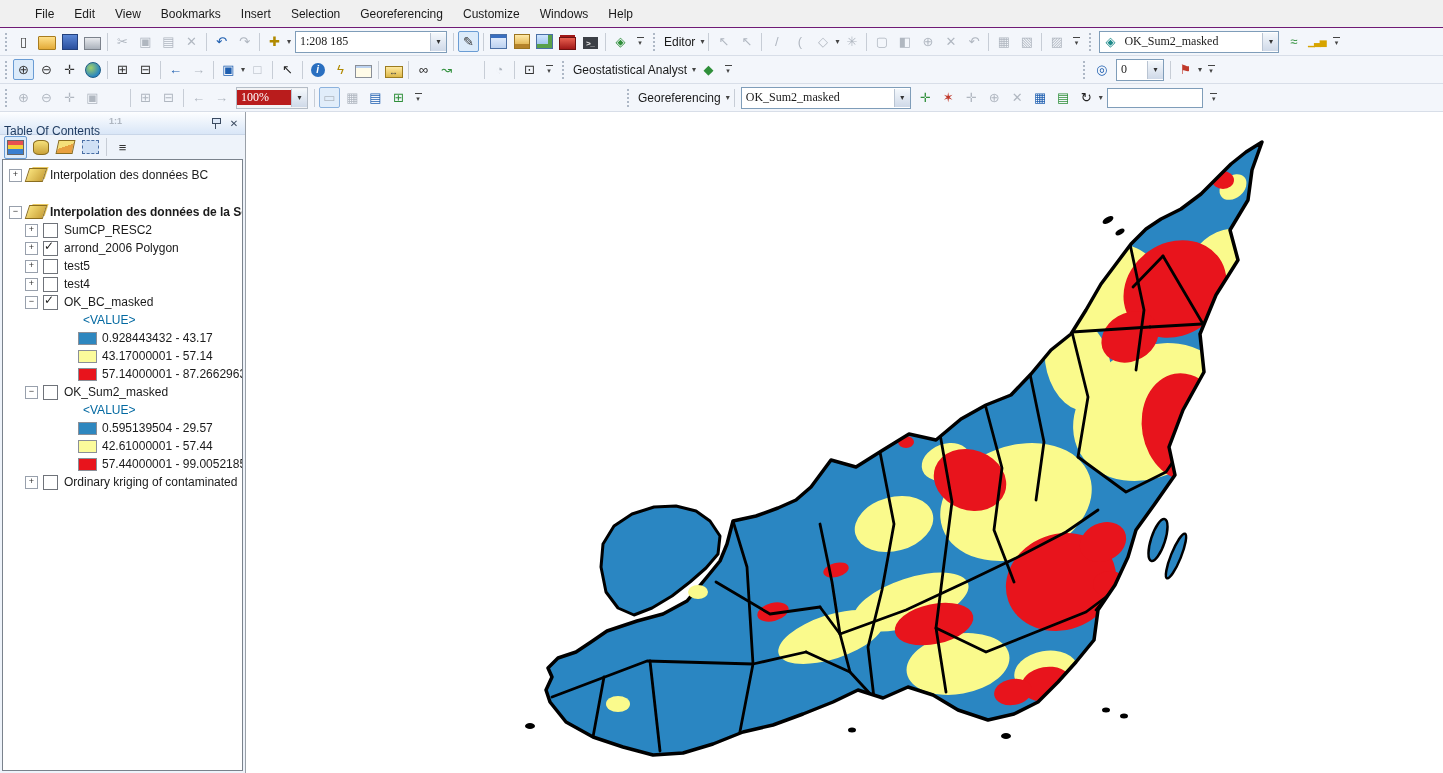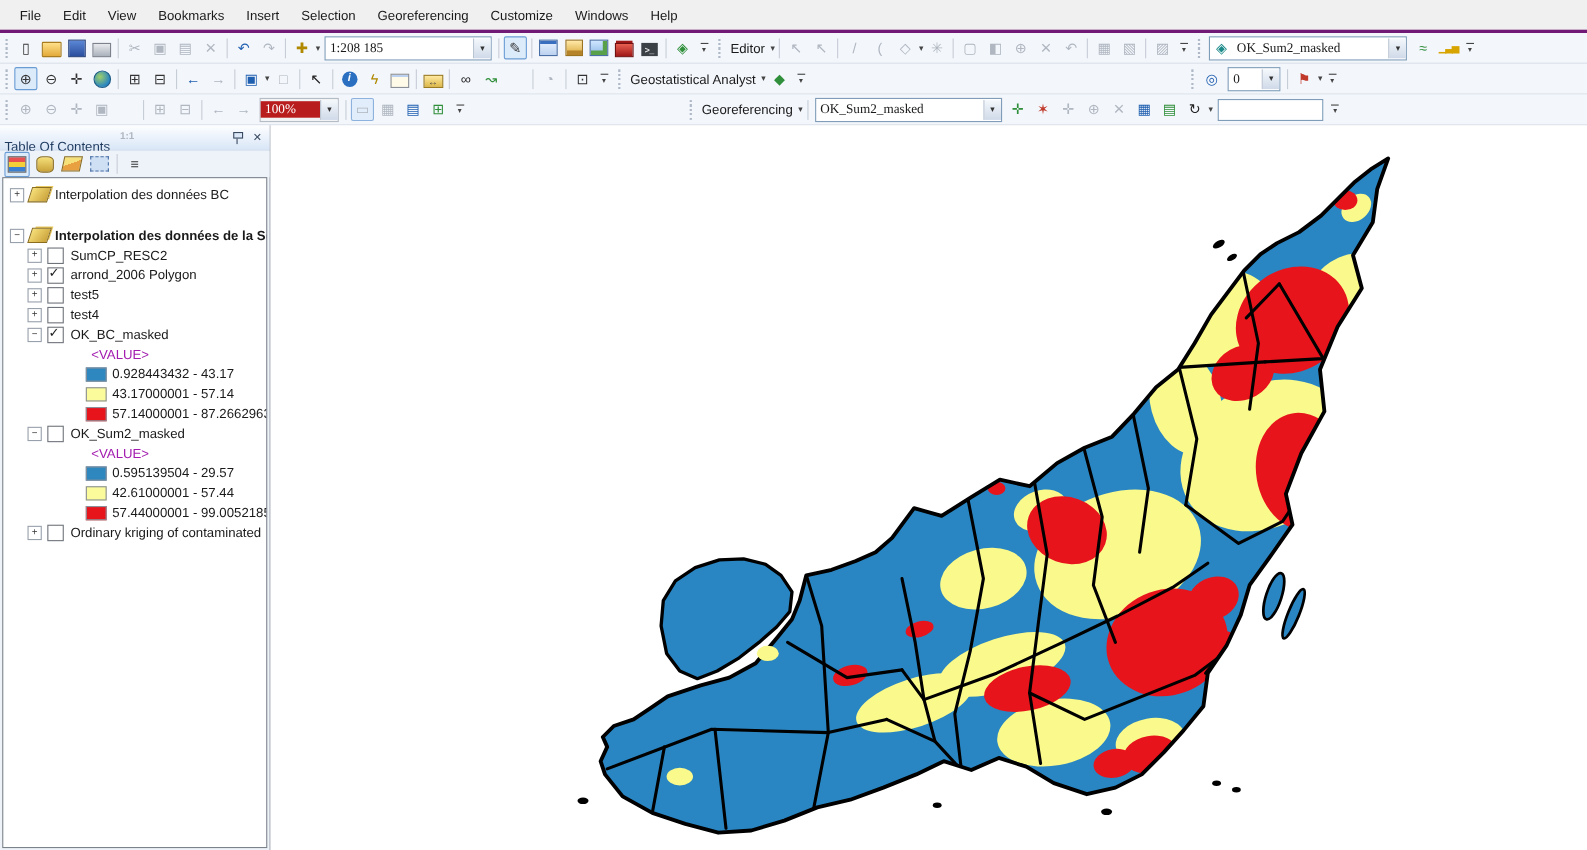--- a/index.html
+++ b/index.html
@@ -1,20 +1,20 @@
 <!DOCTYPE html>
 <html><head>
 <meta charset="utf-8">
 <style>
   html,body{margin:0;padding:0;width:1443px;height:773px;overflow:hidden;
     font-family:"Liberation Sans","DejaVu Sans",sans-serif;font-size:12px;color:#1a1a1a;
     background:#f7f9fc;-webkit-font-smoothing:antialiased;}
   .app{width:1443px;height:773px;display:flex;flex-direction:column;}
   
-  .menubar{height:27px;background:#f0f0f0;border-bottom:3px solid #701a75;display:flex;align-items:center;padding-left:8px;flex:0 0 auto;}
+  .menubar{height:27px;background:#f0f0f0;border-bottom:1px solid #701a75;display:flex;align-items:center;padding-left:25px;flex:0 0 auto;}
   .menubar span{padding:0 10px;line-height:26px;cursor:default;}
   
   .trow{height:27px;background:#f3f6fb;border-bottom:1px solid #d8dee8;display:flex;align-items:center;flex:0 0 auto;}
   .tb{display:flex;align-items:center;height:27px;padding:0 2px;}
   .grip{width:5px;height:18px;margin:0 3px 0 2px;background:repeating-linear-gradient(#aeb8c6 0 2px,transparent 2px 4px);background-size:2px 100%;background-repeat:no-repeat;background-position:1px 0;}
   .sep{width:1px;height:18px;background:#c7cdd6;margin:0 3px;}
   .tbi{width:19px;height:19px;display:inline-flex;align-items:center;justify-content:center;font-size:13px;margin:0 1px;border:1px solid transparent;border-radius:2px;cursor:default;color:#333;}
   .tbi.hl{border-color:#6a9cd4;background:#dcebfa;}
   .tbi.dis{color:#9aa2ad;opacity:.75;}
   .blue{color:#1f5fb0;} .green{color:#2f8f3a;} .red{color:#c0392b;}
@@ -62,21 +62,21 @@
   .toc-tree{flex:1;margin:0 2px 2px 2px;background:#fff;border:1px solid #7a828c;overflow:hidden;padding-top:6px;}
   .trow2{height:18px;display:flex;align-items:center;white-space:nowrap;overflow:hidden;}
   .exp{width:11px;height:11px;border:1px solid #98a0ac;background:#fff;color:#333;font-size:9px;line-height:9px;text-align:center;margin-right:5px;flex:0 0 auto;}
   .cb{width:13px;height:13px;border:1px solid #6f737a;background:#fff;margin-right:6px;position:relative;flex:0 0 auto;}
   .cb.on::after{content:"✓";position:absolute;left:0px;top:-3px;font-size:12px;font-weight:bold;color:#222;}
   .dfi{width:16px;height:12px;margin-right:5px;background:linear-gradient(115deg,#f7e07a,#caa23a);border:1px solid #8a6d1f;transform:skewX(-18deg);box-shadow:2px -2px 0 -1px #e8c860;flex:0 0 auto;}
   .row-frame{padding-left:6px;}
   .row-frame.second{margin-top:19px;}
   .row-frame.active .lbl{font-weight:bold;}
   .row-layer{padding-left:22px;}
-  .row-heading{padding-left:80px;color:#a21caf;}
+  .row-heading{padding-left:80px;color:#0369a1;}
   .row-class{padding-left:75px;}
   .swatch{width:17px;height:11px;border:1px solid #8a8f98;margin-right:5px;flex:0 0 auto;}
   
   .map{flex:1;background:#fff;position:relative;overflow:hidden;}
   .map svg{position:absolute;left:0;top:0;}
   .fy{fill:#FAFA8C;} .fr{fill:#E8141C;} .fb{fill:#2A86C2;}
   .bnd{fill:none;stroke:#000;stroke-width:2.8;stroke-linejoin:round;stroke-linecap:round;}
   .ml-extra{margin-left:342px;} .ml-geo{margin-left:196px;}
 </style>
 </head>

